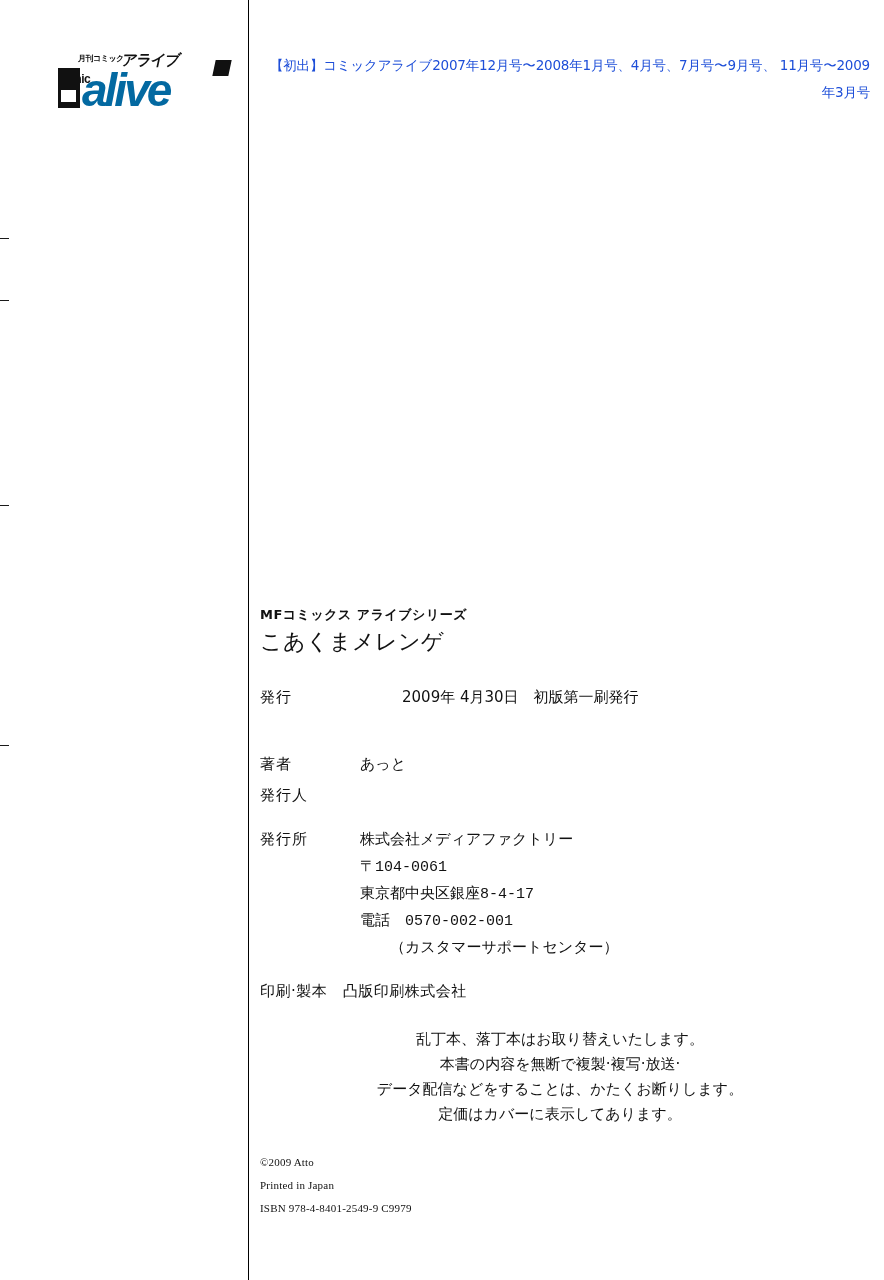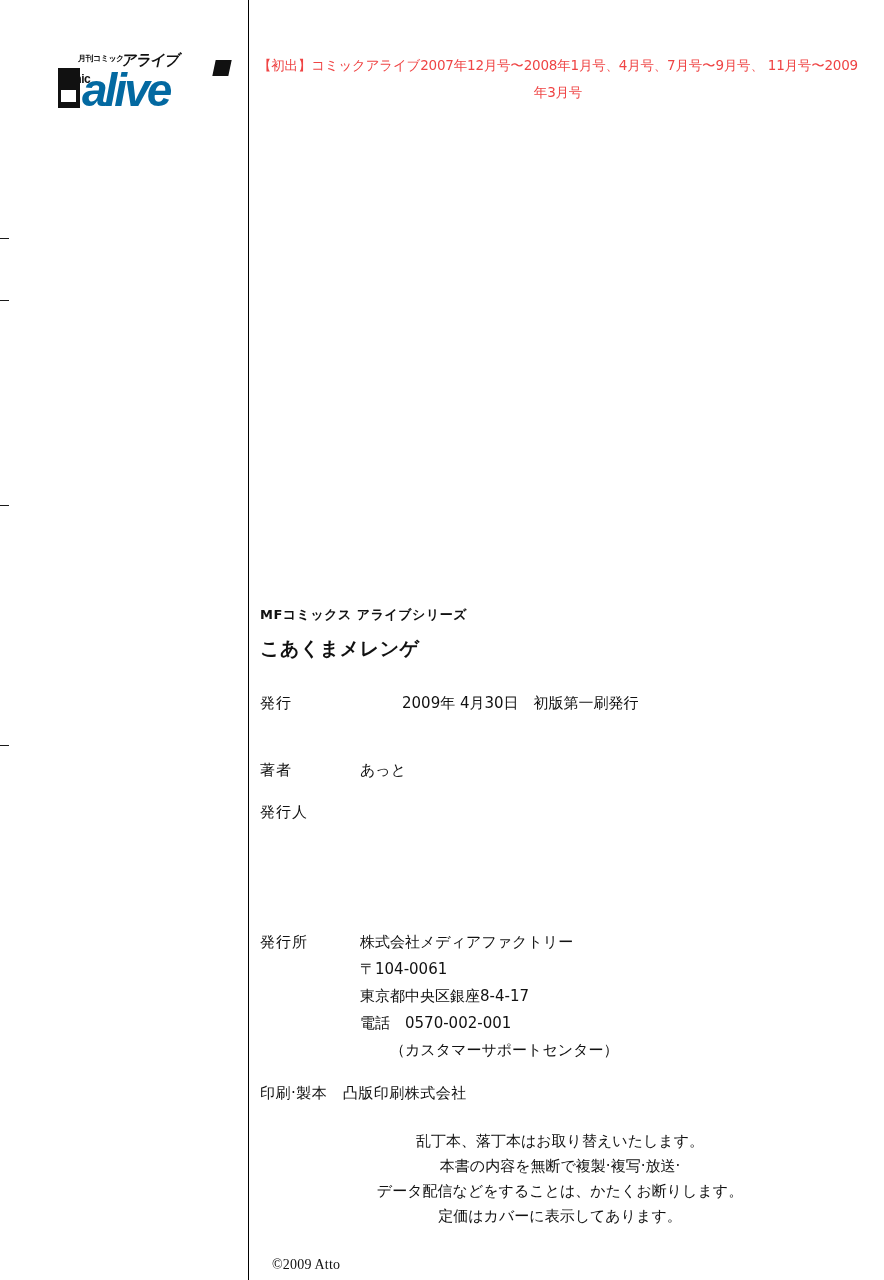--- a/index.html
+++ b/index.html
@@ -122,98 +122,97 @@
     top: 8px;
     width: 16px;
     height: 16px;
     background: #111;
     transform: skewX(-12deg);
   }
 
   
   .header-note {
     position: absolute;
-    left: 258px;
+    left: 270px;
     top: 52px;
     width: 600px;
-    text-align: center;
+    text-align: right;
     font-family: "DejaVu Sans", sans-serif;
     font-size: 13.5px;
     line-height: 27px;
-    color: #ef4444;
+    color: #1d4ed8;
     letter-spacing: -0.2px;
   }
 
   
   .colophon {
     position: absolute;
     left: 260px;
     top: 604px;
     width: 600px;
   }
   .series {
     font-family: "DejaVu Sans", sans-serif;
     font-size: 13px;
     font-weight: bold;
     line-height: 22px;
     letter-spacing: 0.5px;
   }
   .title {
     font-family: "DejaVu Sans", sans-serif;
-    font-size: 19px;
-    font-weight: bold;
+    font-size: 22px;
+    font-weight: normal;
     line-height: 28px;
     letter-spacing: 0.5px;
-    margin-top: 8px;
+    margin-top: 2px;
   }
 
   .row {
     display: flex;
     align-items: flex-start;
     font-family: "DejaVu Sans", sans-serif;
     font-size: 15px;
     line-height: 27px;
   }
   .row .label {
     width: 100px;
     flex: 0 0 100px;
     letter-spacing: 1px;
   }
   .row .value {
     flex: 1 1 auto;
     white-space: pre-line;
   }
   .row.pub { margin-top: 28px; gap: 42px; }
   .row.author { margin-top: 40px; }
-  .row.publisher-person { margin-top: 15px; flex-direction: column; }
-  .row.publisher { margin-top: 30px; }
+  .row.publisher-person { margin-top: 4px; }
+  .row.publisher { margin-top: 18px; font-family: Liberation Mono, monospace; }
 
   .printer {
     font-family: "DejaVu Sans", sans-serif;
     font-size: 15px;
     line-height: 27px;
     margin-top: 16px;
     letter-spacing: 0.5px;
   }
   .notices {
     font-family: "DejaVu Sans", sans-serif;
     font-size: 15px;
     line-height: 25px;
     margin-top: 22px;
     white-space: pre-line;
     text-align: center;
   }
   .legal {
     font-family: "Liberation Serif", serif;
-    font-size: 14px;
+    font-size: 11px;
     line-height: 23px;
     margin-top: 24px;
     white-space: pre-line;
     letter-spacing: 0.2px;
-    margin-left: 12px;
   }
 </style>
 </head>
 <body>
 
 <div class="col-rule"></div>
 
 <div class="tick t1"></div>
 <div class="tick t2"></div>
 <div class="tick t3"></div>

